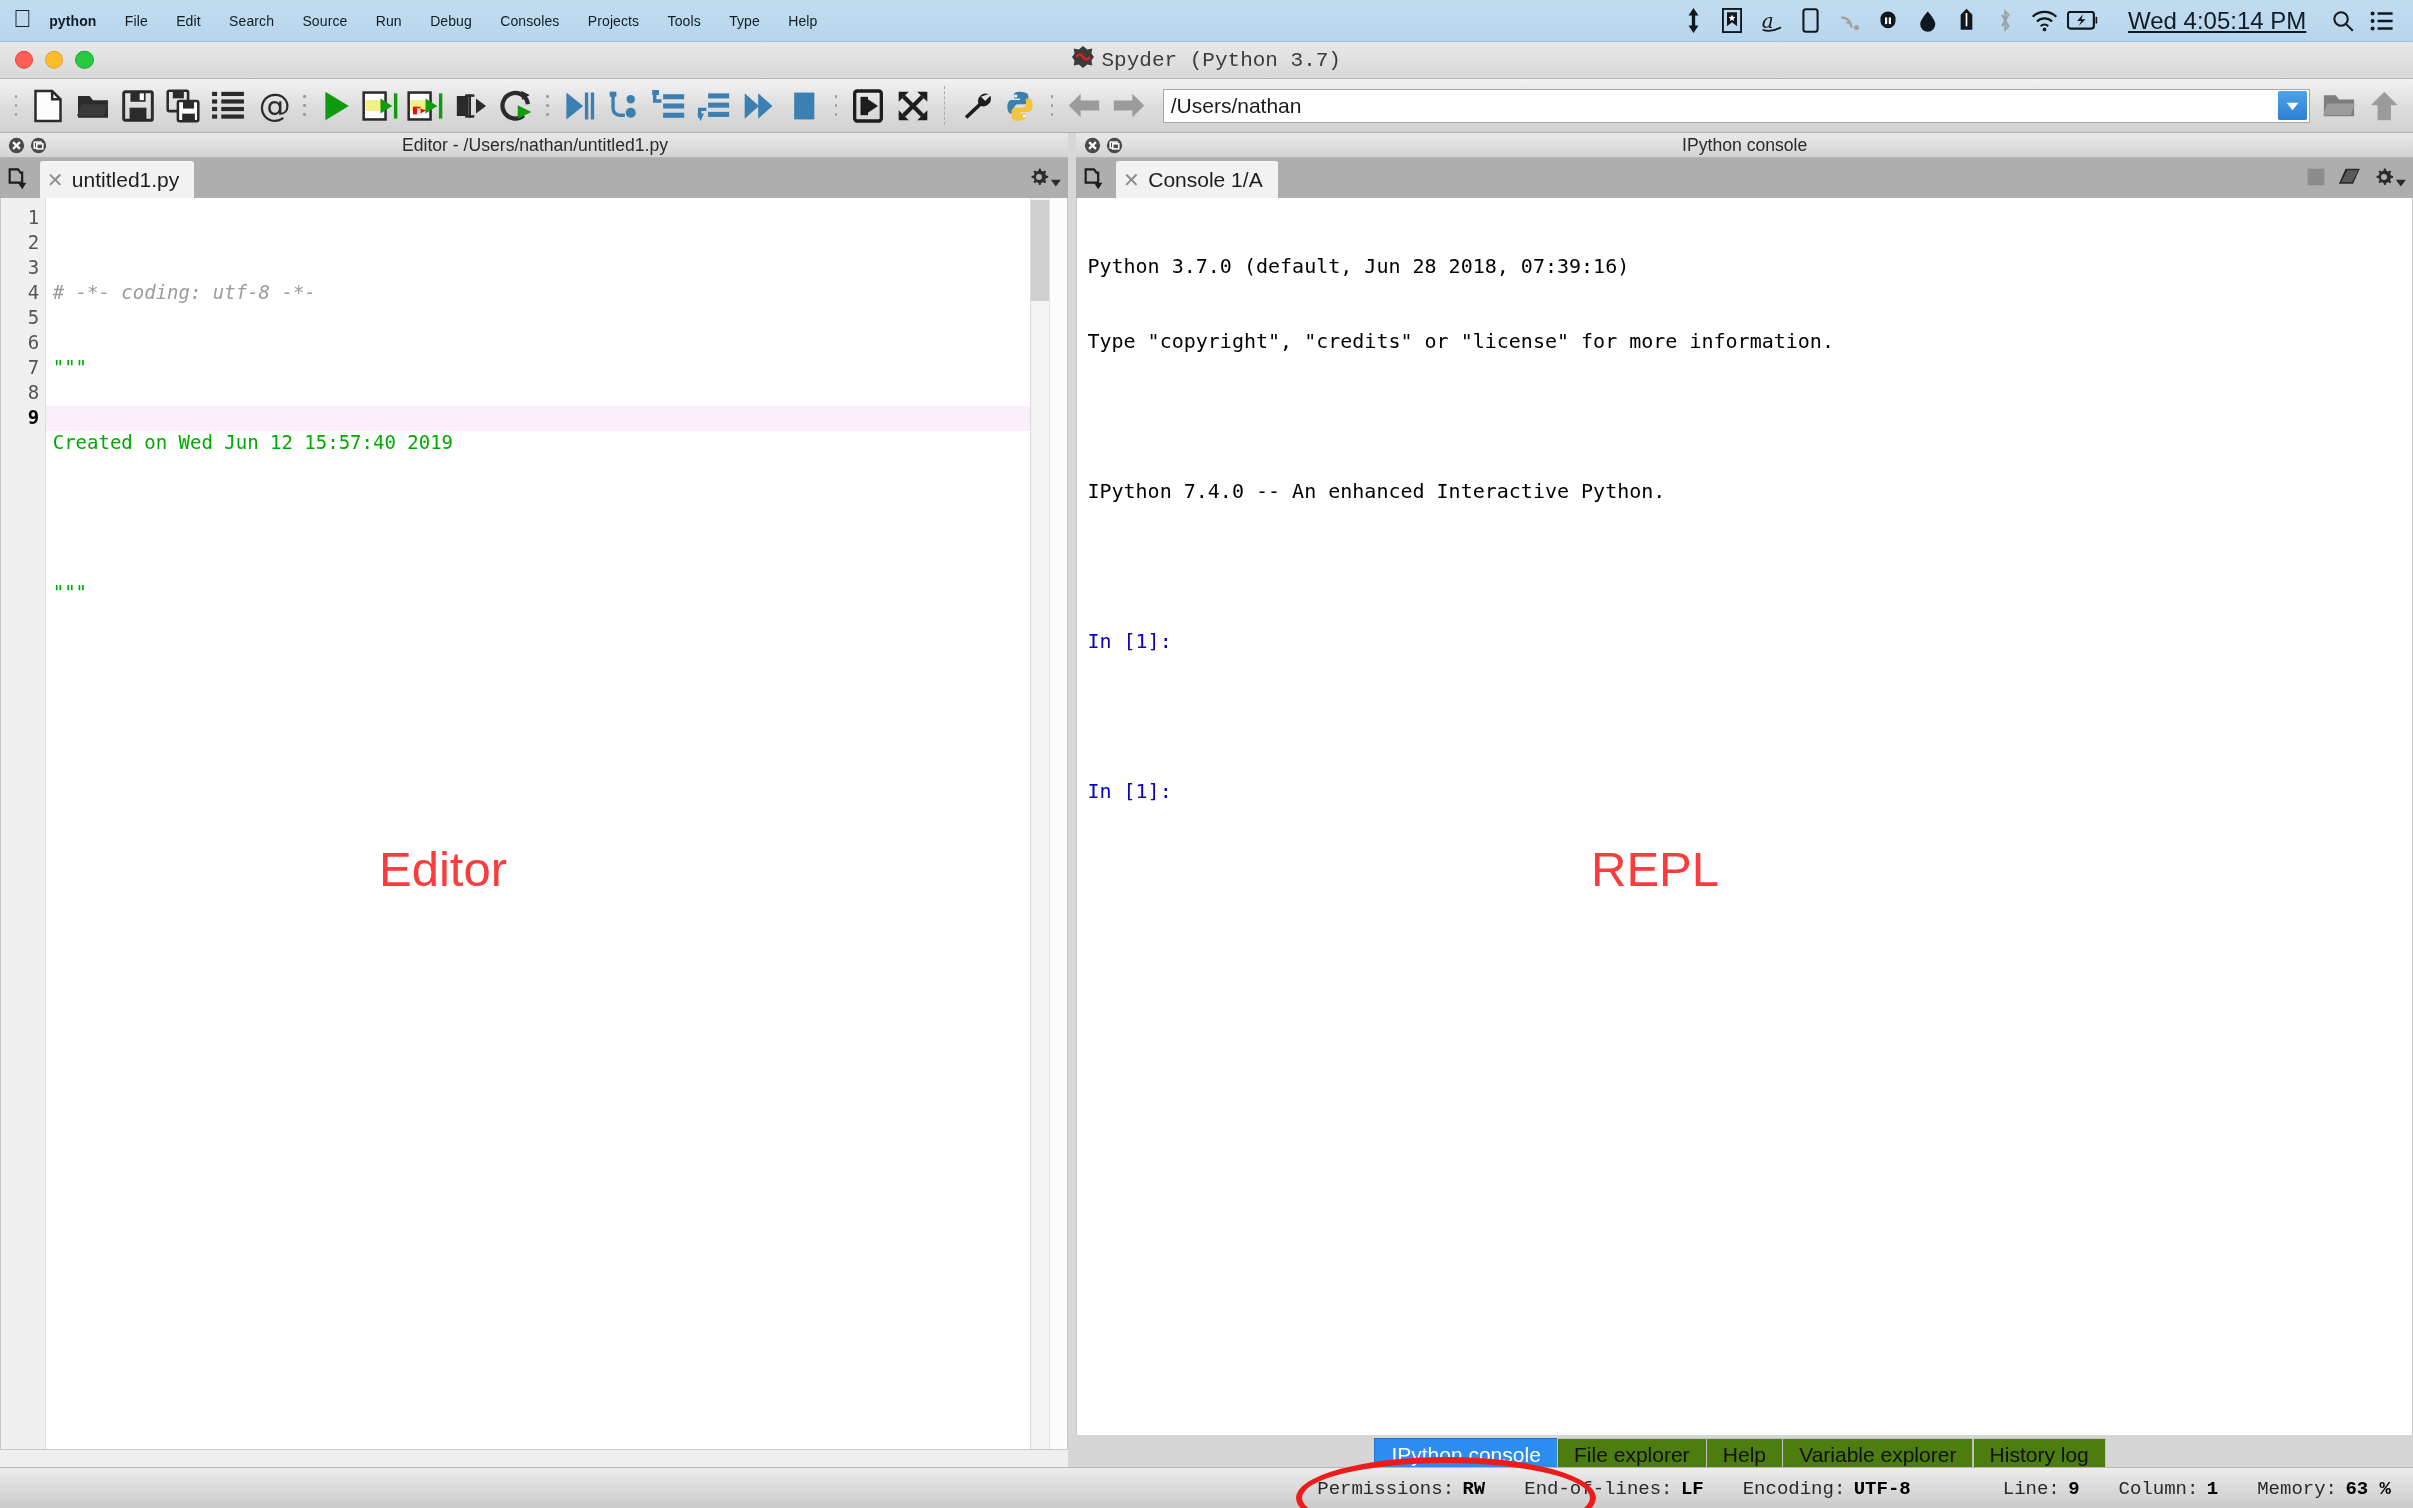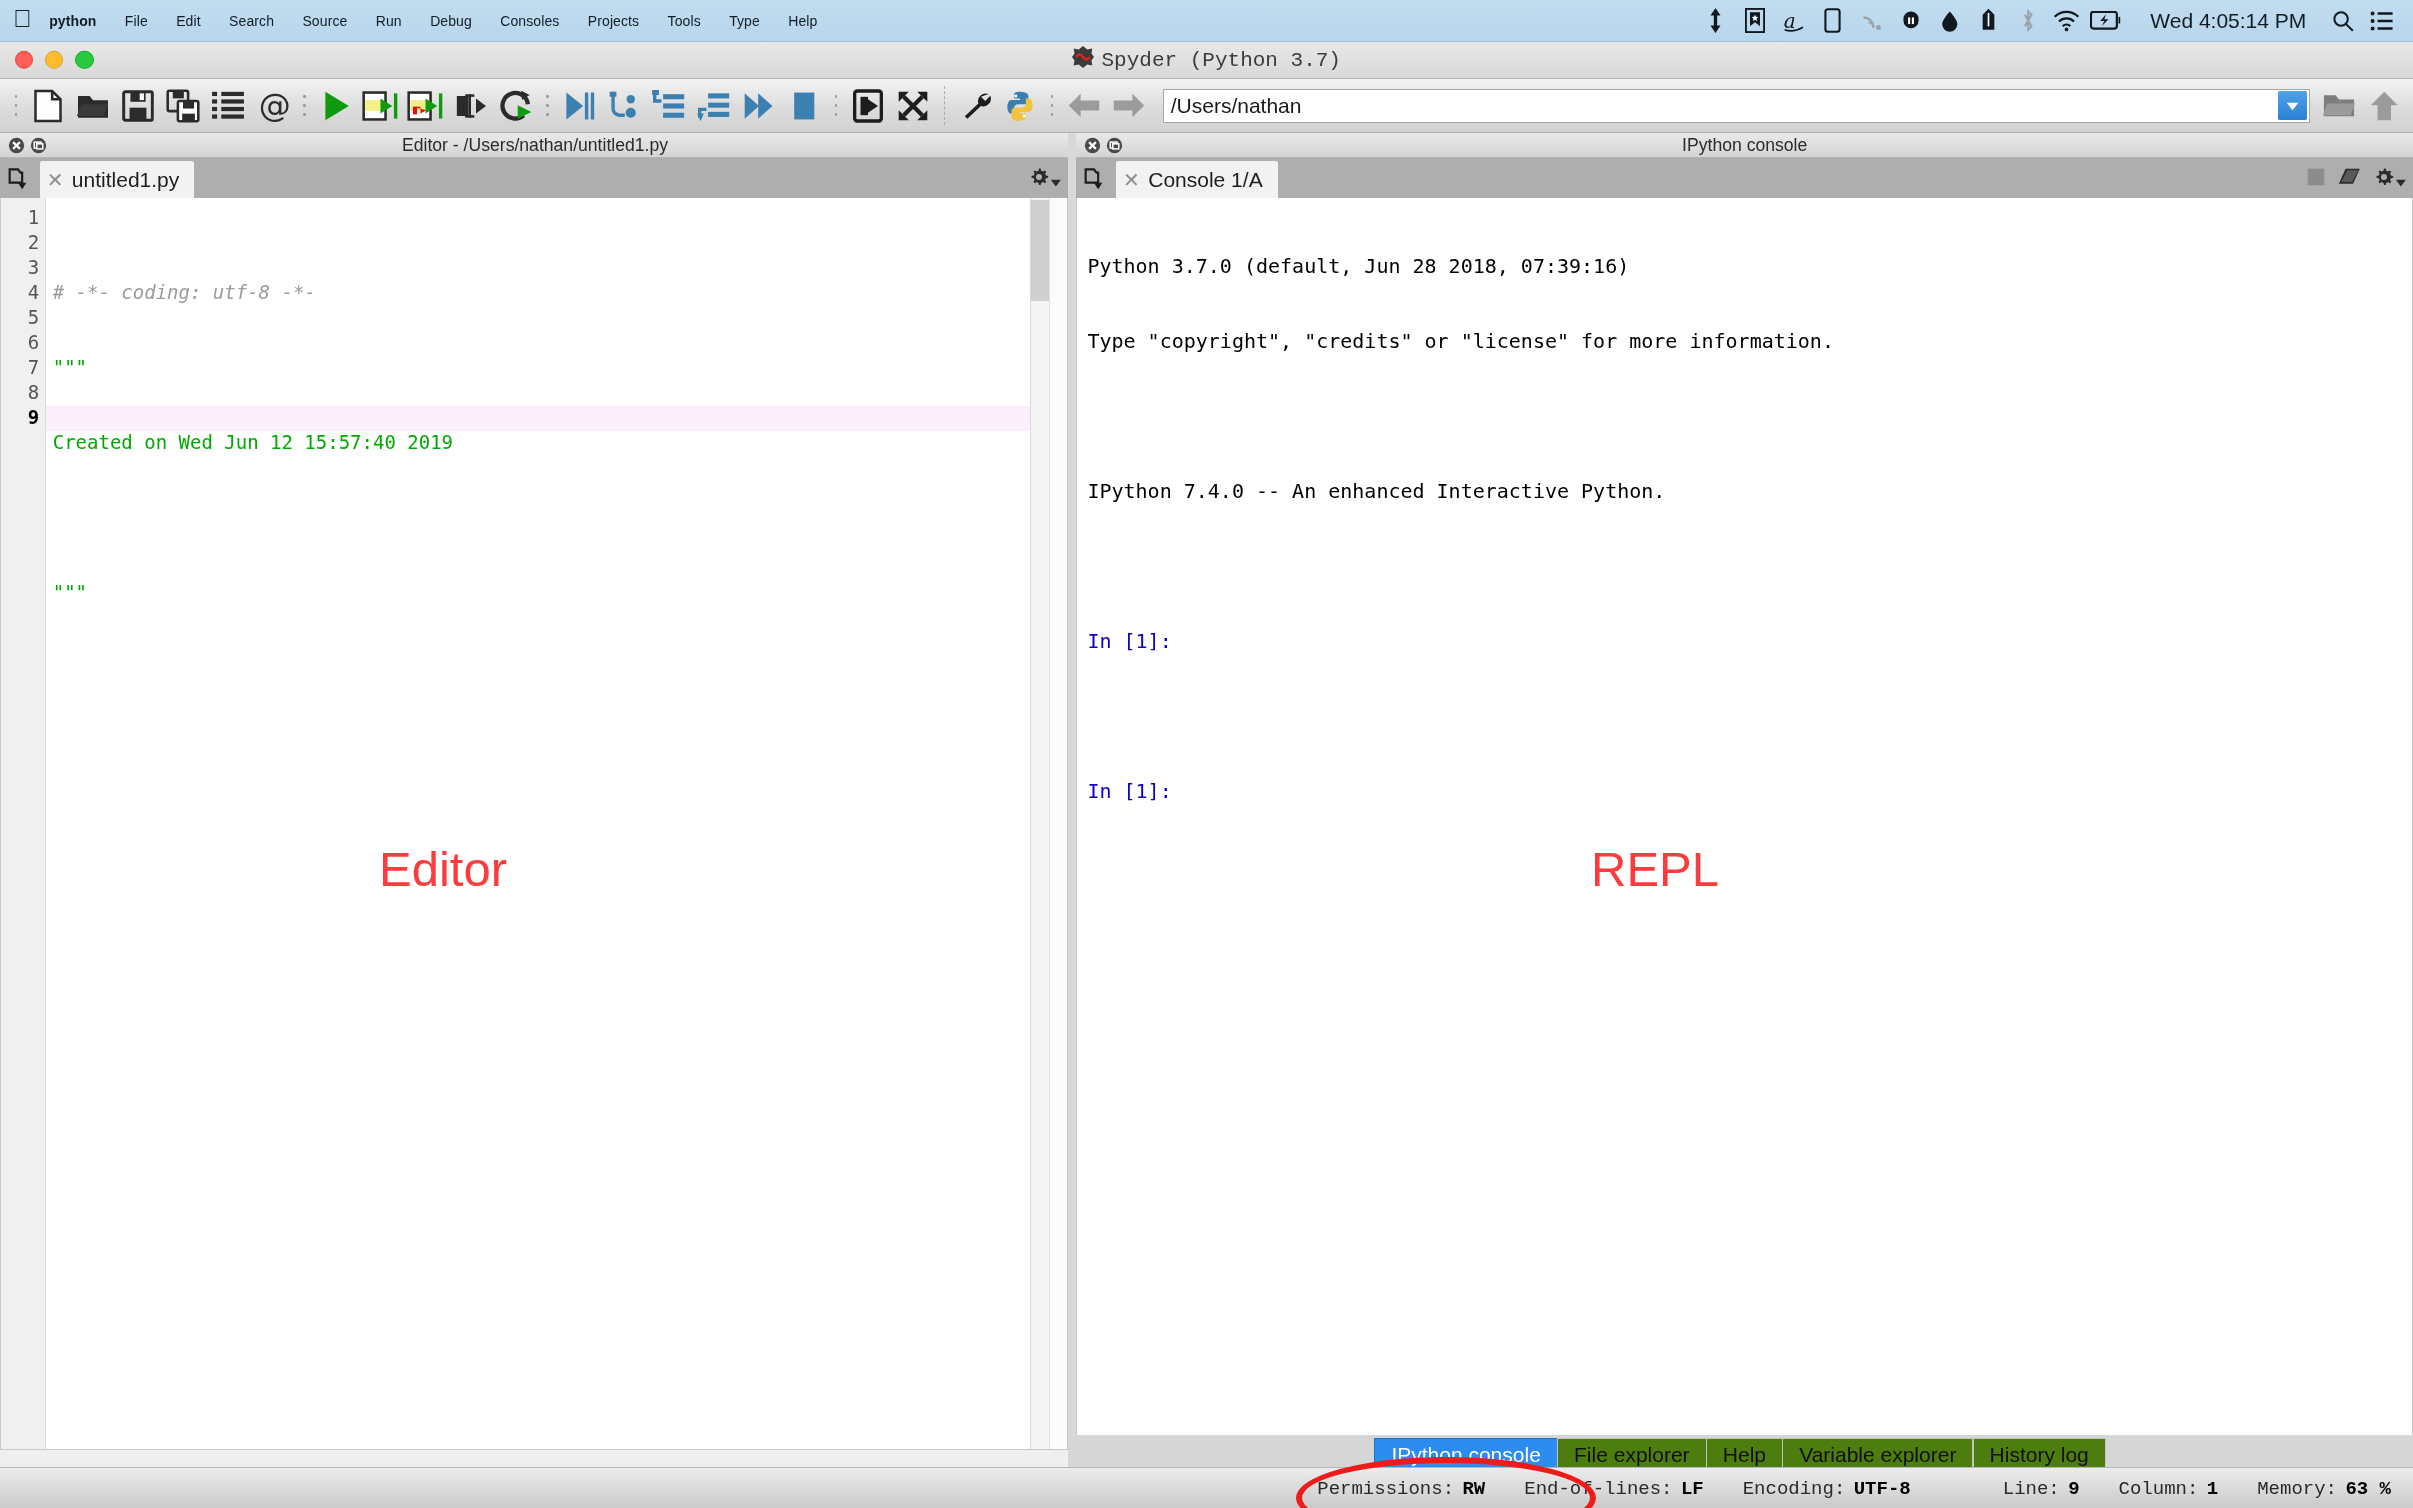--- a/index.html
+++ b/index.html
@@ -29,21 +29,21 @@
   .mb-item.bold { font-weight: bold; padding-left: 4.2px; }
   .mb-spacer { flex: 1; }
   .mb-tray { display: flex; align-items: center; padding-right: 15px; }
   .tray-ico {
     width: 39px; height: 37px; display: flex;
     align-items: center; justify-content: center;
     color: #101820;
   }
   .tray-ico svg { display: block; }
   .mb-clock {
-    font-size: 21px; color: #101c26; padding: 0 17px 0 10px; white-space: nowrap;
+    font-size: 24px; color: #101c26; padding: 0 17px 0 10px; white-space: nowrap; text-decoration: underline;
   }
 
   
   #window {
     position: absolute; top: 42px; left: 0;
     width: 2413px; height: 1467px;
     background: #efefef;
   }
   #titlebar {
     position: relative;

